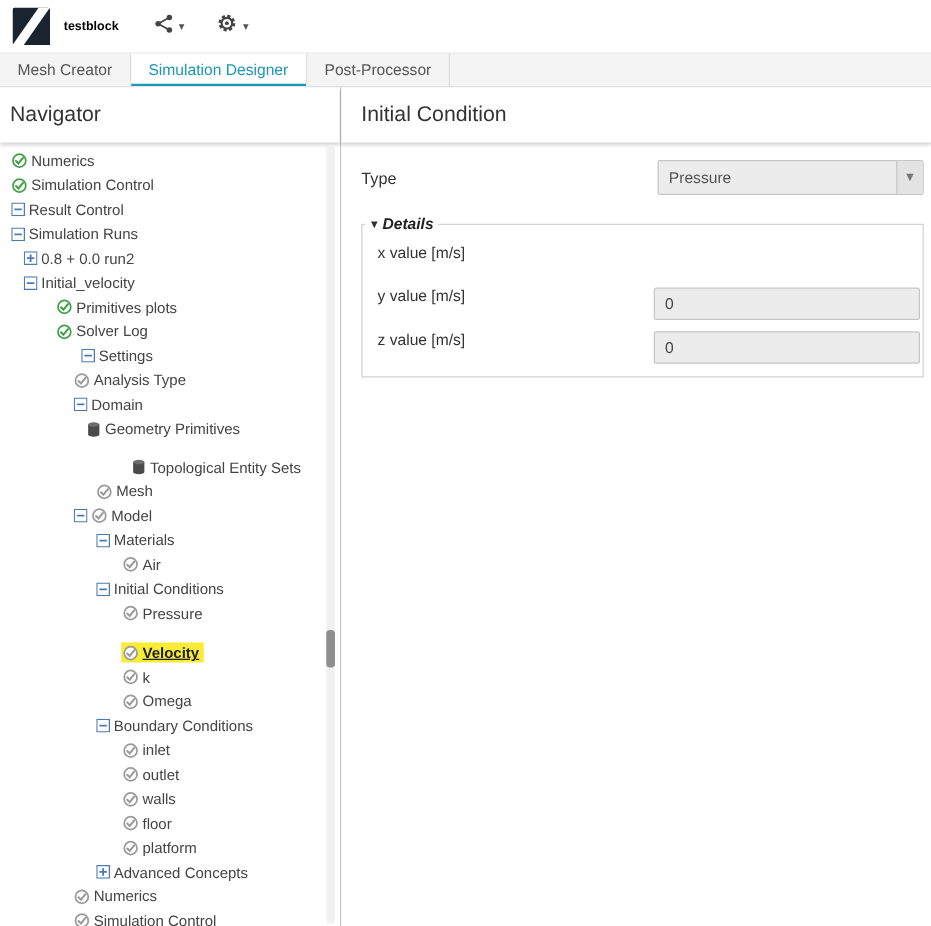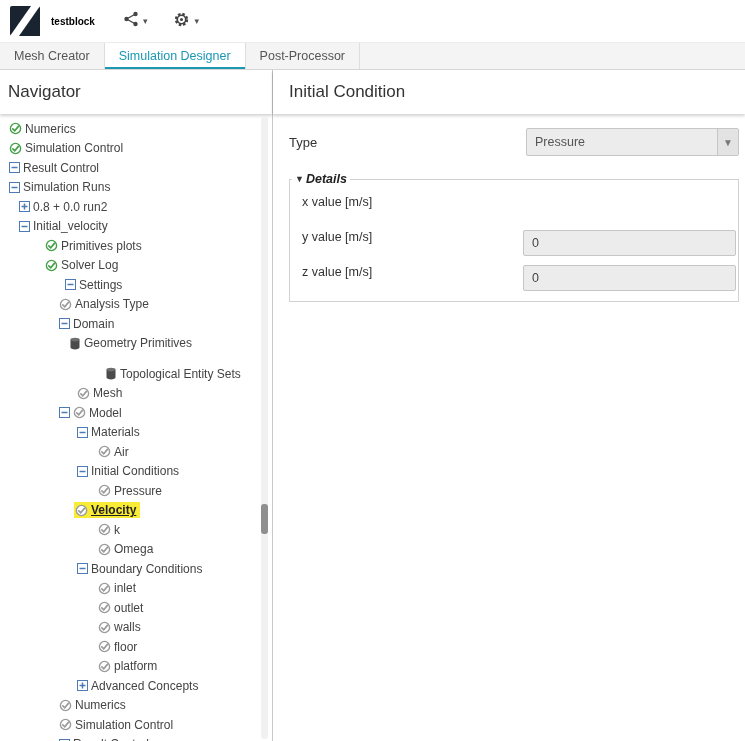--- a/index.html
+++ b/index.html
@@ -319,21 +319,21 @@
             <span class="tree-inner">
               <span class="tree-icon">
                 <svg width="13" height="13" viewBox="0 0 14 14">
                   <circle cx="7" cy="7" r="5.5" fill="#fff" stroke="#9b9b9b" stroke-width="1.5"></circle>
                   <path d="M4.1 7.4l2.1 2.1 3.9-4.8" fill="none" stroke="#9b9b9b" stroke-width="1.8" stroke-linecap="round"></path>
                 </svg>
               </span>
               <span class="tree-label">Pressure</span>
             </span>
           </div>
-          <div class="tree-row hl" style="padding-left: 74px;">
+          <div class="tree-row hl" style="padding-left: 97px; margin-top: 12px;">
             <span class="tree-inner">
               <span class="tree-icon">
                 <svg width="13" height="13" viewBox="0 0 14 14">
                   <circle cx="7" cy="7" r="5.5" fill="#fff" stroke="#9b9b9b" stroke-width="1.5"></circle>
                   <path d="M4.1 7.4l2.1 2.1 3.9-4.8" fill="none" stroke="#9b9b9b" stroke-width="1.8" stroke-linecap="round"></path>
                 </svg>
               </span>
               <span class="tree-label">Velocity</span>
             </span>
           </div>

